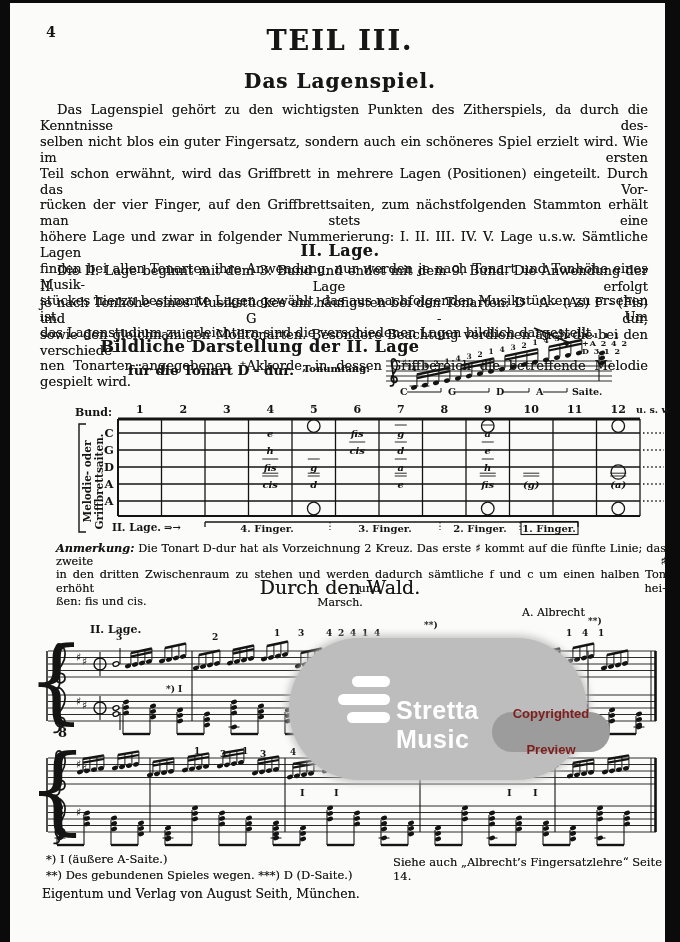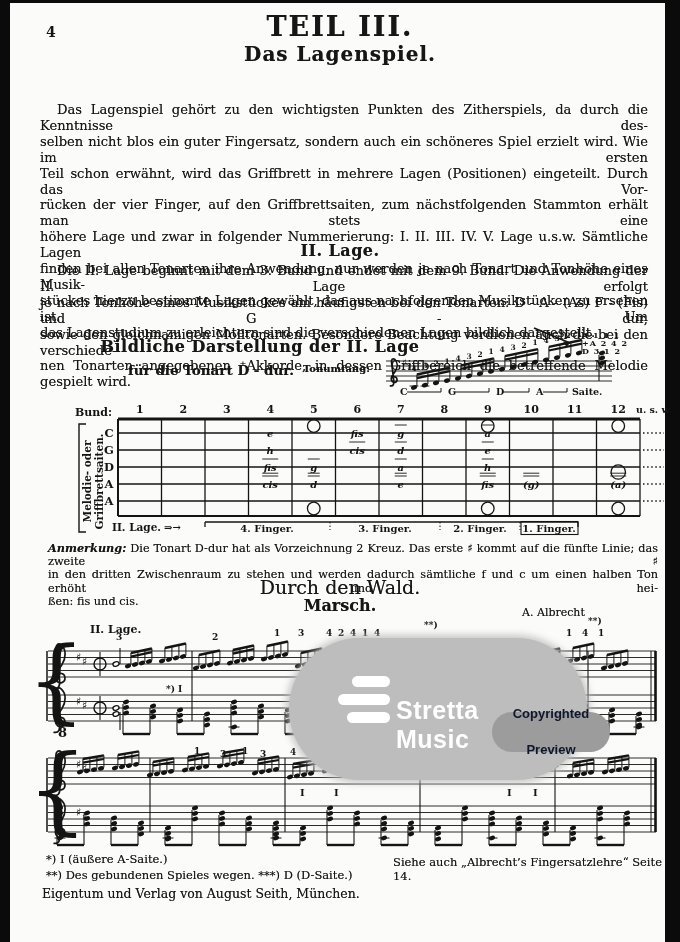--- a/index.html
+++ b/index.html
@@ -19,21 +19,21 @@
   .pline{text-align:justify;text-align-last:justify;white-space:normal;}
   .pline.last{text-align-last:left;}
   .pline.ind{text-indent:17px;}
   .small{font-size:11.3px;line-height:13.2px;}
   svg text{font-family:"DejaVu Serif","Liberation Serif",serif;}
   
   #wm-pill{position:absolute;left:289px;top:638px;width:298px;height:142px;border-radius:71px;
            background:#bdbdbd;box-shadow:0 0 7px 3px rgba(189,189,189,.85);z-index:5;}
   #wm-badge{position:absolute;left:492px;top:712px;width:118px;height:40px;border-radius:25px;
             background:#9c9c9c;z-index:6;display:flex;flex-direction:column;align-items:center;justify-content:center;
-            font-family:"Liberation Sans","DejaVu Sans",sans-serif;color:#0f172a;font-weight:bold;font-size:13px;line-height:16px;gap:20px;}
+            font-family:"Liberation Sans","DejaVu Sans",sans-serif;color:#7f1d1d;font-weight:bold;font-size:13px;line-height:16px;gap:20px;}
   .wm-bar{position:absolute;background:#fff;height:11px;border-radius:5.5px;}
   #wm-text{position:absolute;left:396px;top:696px;z-index:6;color:#fff;font-weight:bold;font-size:25px;line-height:29px;
            font-family:"Liberation Sans","DejaVu Sans",sans-serif;letter-spacing:.5px;}
   #gfx{position:absolute;left:0;top:0;z-index:1;}
   .htext{z-index:2;}
 </style>
 </head>
 <body>
 
 <div id="page">
@@ -826,23 +826,23 @@
       <text x="260" y="757" font-size="9" fill="#141414" font-weight="bold" text-anchor="start">3</text>
       <text x="290" y="755" font-size="9" fill="#141414" font-weight="bold" text-anchor="start">4</text>
       <text x="300" y="796" font-size="10" fill="#141414" font-weight="bold" text-anchor="start">I</text>
       <text x="334" y="796" font-size="10" fill="#141414" font-weight="bold" text-anchor="start">I</text>
       <text x="507" y="796" font-size="10" fill="#141414" font-weight="bold" text-anchor="start">I</text>
       <text x="533" y="796" font-size="10" fill="#141414" font-weight="bold" text-anchor="start">I</text>
     </svg>
 
   <div class="abs b htext" style="left:46px;top:24px;font-size:14px">4</div>
 
-  <div class="abs c htext" style="left:30px;top:11px;width:620px">
+  <div class="abs c htext" style="left:30px;top:25px;width:620px">
     <div class="title1 ink">TEIL III.</div>
-    <div class="title2 ink" style="margin-top:0">Das Lagenspiel.</div>
+    <div class="title2 ink" style="margin-top:13px">Das Lagenspiel.</div>
   </div>
 
   <div id="p1" class="abs para ink htext" style="left:40px;top:102px;width:608px">
       <div class="pline ind">Das Lagenspiel gehört zu den wichtigsten Punkten des Zitherspiels, da durch die Kenntnisse des-</div>
       <div class="pline">selben nicht blos ein guter Fingersatz, sondern auch ein schöneres Spiel erzielt wird. Wie im ersten</div>
       <div class="pline">Teil schon erwähnt, wird das Griffbrett in mehrere Lagen (Positionen) eingeteilt. Durch das Vor-</div>
       <div class="pline">rücken der vier Finger, auf den Griffbrettsaiten, zum nächstfolgenden Stammton erhält man stets eine</div>
       <div class="pline">höhere Lage und zwar in folgender Nummerierung: I. II. III. IV. V. Lage u.s.w. Sämtliche Lagen</div>
       <div class="pline">finden bei allen Tonarten ihre Anwendung, nur werden je nach Tonart und Tonhöhe eines Musik-</div>
       <div class="pline">stückes hierzu bestimmte Lagen gewählt, das aus nachfolgenden Musikstücken zu ersehen ist. Um</div>
@@ -854,30 +854,30 @@
       <div class="pline ind">Die II. Lage beginnt mit dem 3. Bund und endet mit dem 9. Bund. Die Anwendung der II. Lage erfolgt</div>
       <div class="pline">je nach Tonhöhe eines Musikstückes am häufigsten bei den Tonarten: D - A - (As)  F - (Fis) und G - dur,</div>
       <div class="pline">sowie den gleichnamigen Molltonarten. Besondere Beachtung verdienen auch die bei den verschiede-</div>
       <div class="pline last">nen Tonarten angegebenen ⁺Akkorde, in dessen Griffbereich die betreffende Melodie gespielt wird.</div>
     </div>
 
   <div class="abs c h3 ink htext" style="left:30px;top:337px;width:460px;letter-spacing:.5px">Bildliche Darstellung der II. Lage</div>
   <div class="abs b ink htext" style="left:128px;top:362px;font-size:13.5px">für die Tonart  D - dur.</div>
   <div class="abs b ink htext" style="left:303px;top:363px;font-size:10px">Tonumfang:</div>
 
-  <div class="abs small ink htext" style="left:48px;top:542px;width:610px">
+  <div class="abs small ink htext" style="left:56px;top:542px;width:610px">
     <div class="pline"><span class="it b">Anmerkung:</span><span> Die Tonart D-dur hat als Vorzeichnung 2 Kreuz.  Das erste ♯ kommt auf die fünfte Linie; das zweite ♯</span></div>
     <div id="anm-rest">
         <div class="pline">in den dritten Zwischenraum zu stehen und werden dadurch sämtliche f und c um einen halben Ton erhöht und hei-</div>
         <div class="pline last">ßen: fis und cis.</div>
       </div>
   </div>
 
   <div class="abs c ink htext" style="left:30px;top:576px;width:620px;font-size:19px;font-weight:normal">Durch den Wald.</div>
-  <div class="abs c ink htext" style="left:30px;top:596px;width:620px;font-size:16px;font-weight:bold">Marsch.</div>
+  <div class="abs c ink htext" style="left:30px;top:596px;width:620px;font-size:11px;font-weight:normal">Marsch.</div>
   <div class="abs ink htext" style="left:522px;top:606px;font-size:11px">A. Albrecht</div>
 
   <div id="wm-pill"></div>
   <div class="wm-bar" style="left:352px;top:676px;width:38px;z-index:6"></div>
   <div class="wm-bar" style="left:338px;top:694px;width:52px;z-index:6"></div>
   <div class="wm-bar" style="left:347px;top:712px;width:43px;z-index:6"></div>
   <div id="wm-text">
     <div>Stretta</div>
     <div>Music</div>
   </div>

